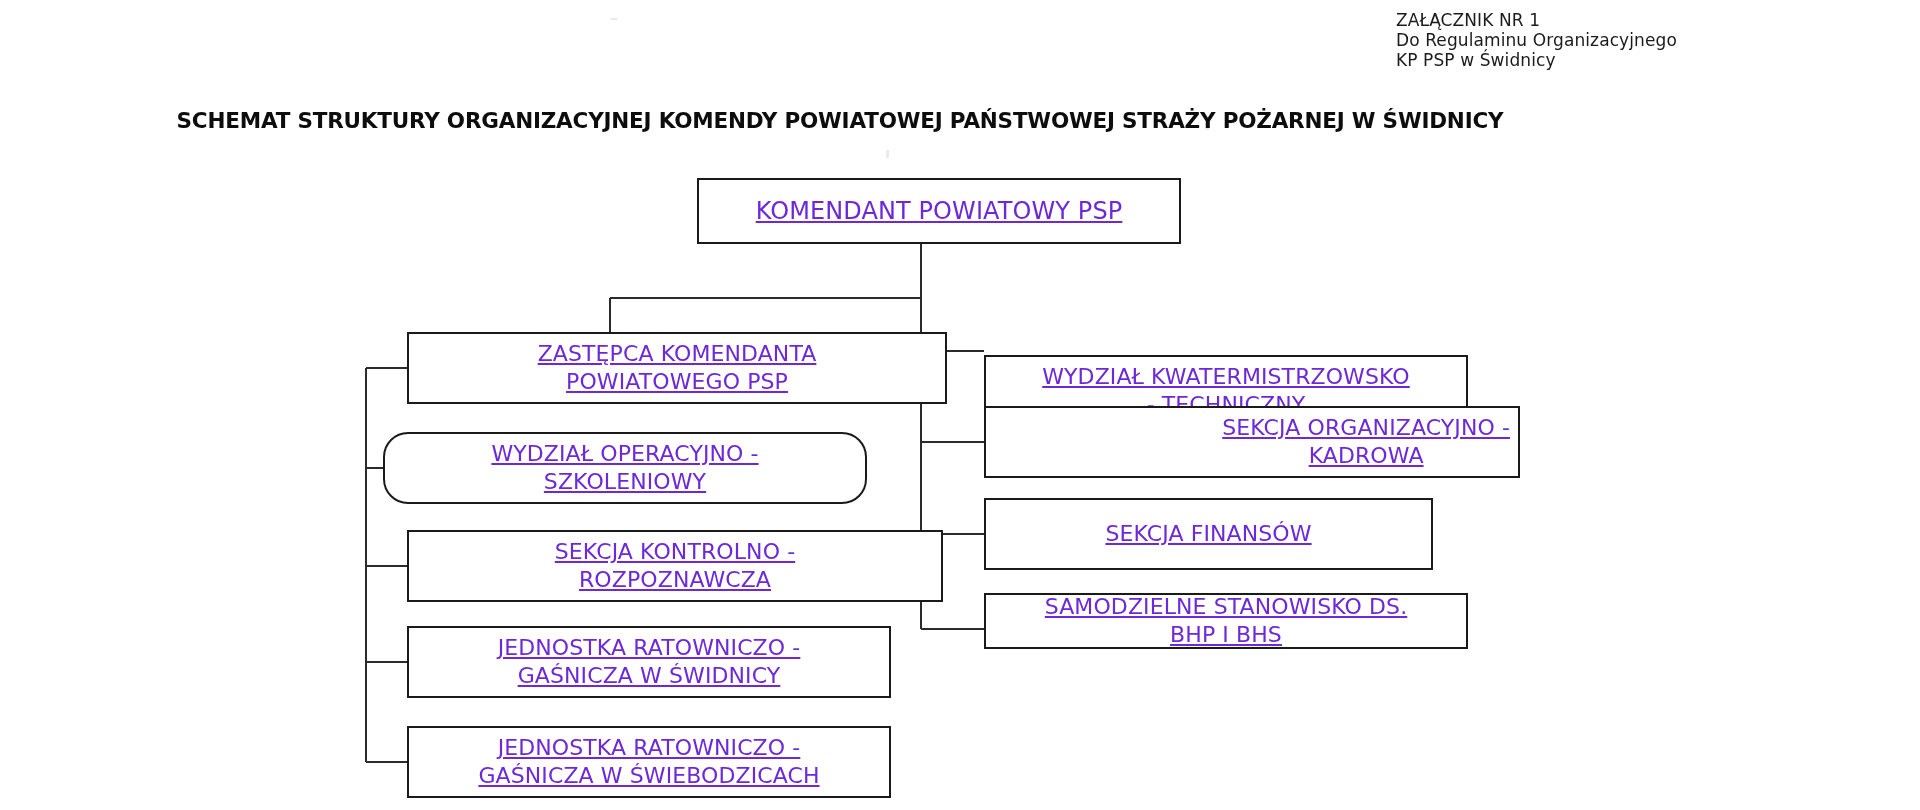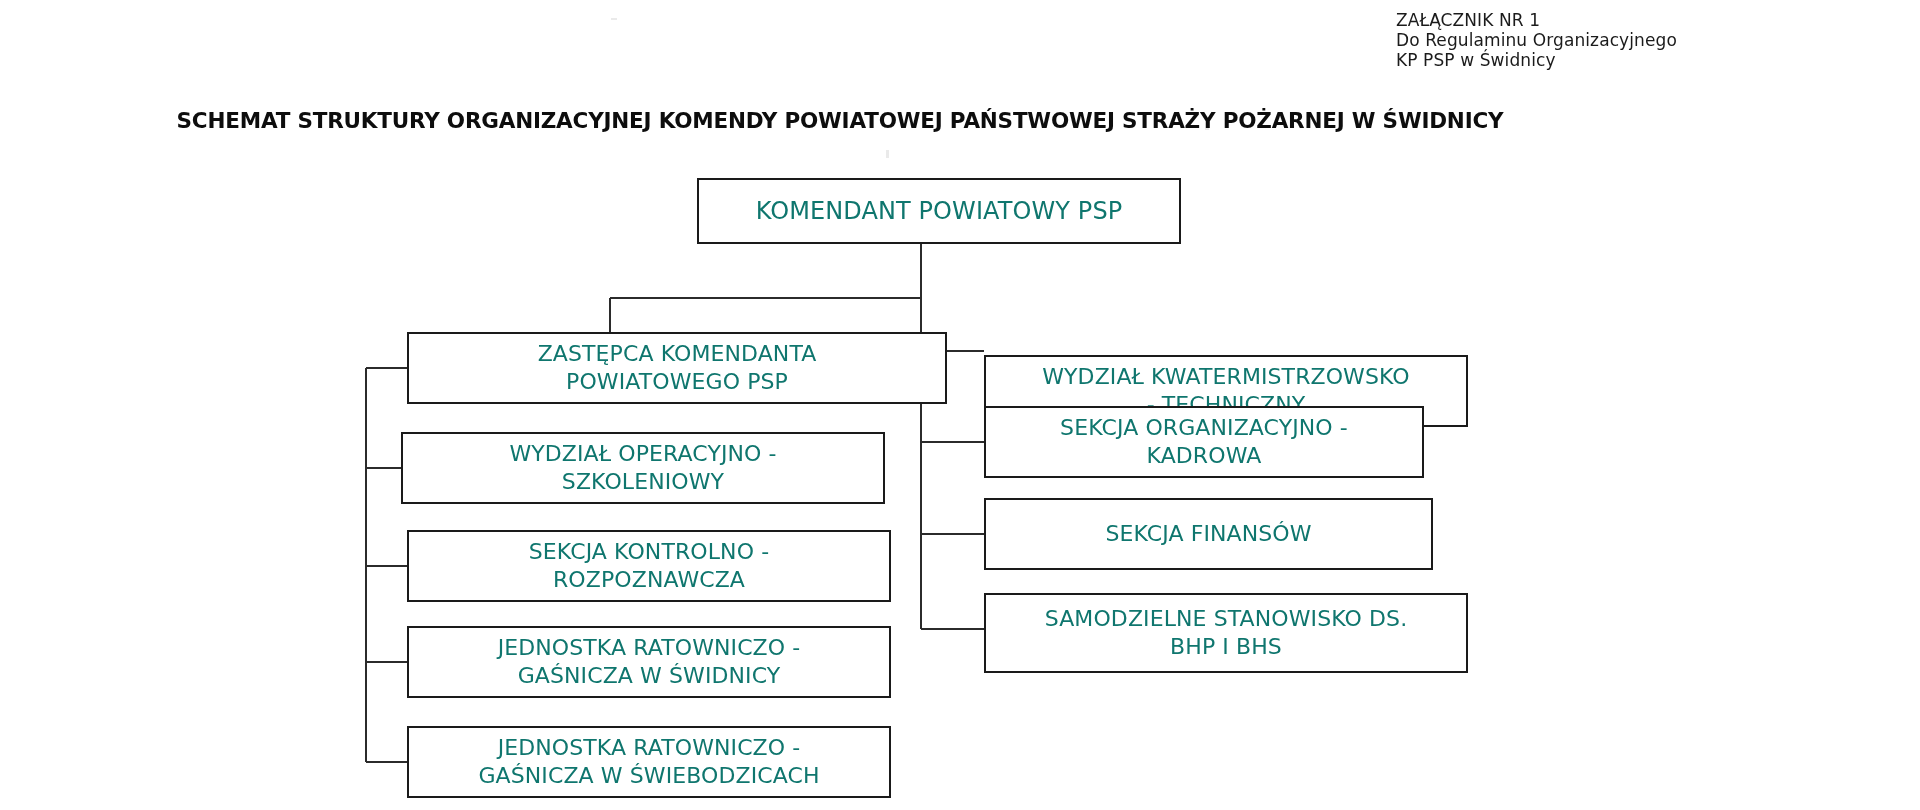--- a/index.html
+++ b/index.html
@@ -60,46 +60,47 @@
     position: absolute;
     box-sizing: border-box;
     border: 2px solid #1a1a1a;
     background: #ffffff;
     display: flex;
     align-items: center;
     justify-content: center;
     text-align: center;
     font-size: 22px;
     line-height: 28px;
-    color: #0f766e;
+    color: #6d28d9;
     letter-spacing: 0.1px;
     padding: 2px 8px;
+    text-decoration: underline;
   }
   .node .label { display: block; white-space: pre-line; }
 
   #node-root {
     left: 697px;
     top: 178px;
     width: 484px;
     height: 66px;
     font-size: 24px;
   }
 
   
   #node-l0 { left: 407px; top: 332px; width: 540px; height: 72px; }
-  #node-l1 { left: 401px; top: 432px; width: 484px; height: 72px; }
-  #node-l2 { left: 407px; top: 530px; width: 484px; height: 72px; }
+  #node-l1 { left: 383px; top: 432px; width: 484px; height: 72px; border-radius: 25px; }
+  #node-l2 { left: 407px; top: 530px; width: 536px; height: 72px; }
   #node-l3 { left: 407px; top: 626px; width: 484px; height: 72px; }
   #node-l4 { left: 407px; top: 726px; width: 484px; height: 72px; }
 
   
   #node-r0 { left: 984px; top: 315px; width: 484px; height: 72px; margin-top: 40px; }
-  #node-r1 { left: 984px; top: 406px; width: 440px; height: 72px; }
+  #node-r1 { left: 984px; top: 406px; width: 536px; height: 72px; justify-content: flex-end; }
   #node-r2 { left: 984px; top: 498px; width: 449px; height: 72px; }
-  #node-r3 { left: 984px; top: 593px; width: 484px; height: 80px; }
+  #node-r3 { left: 984px; top: 593px; width: 484px; height: 56px; }
 
   
   .speck {
     position: absolute;
     background: #d8d8d8;
     opacity: .55;
     pointer-events: none;
   }
 </style>
 </head>

